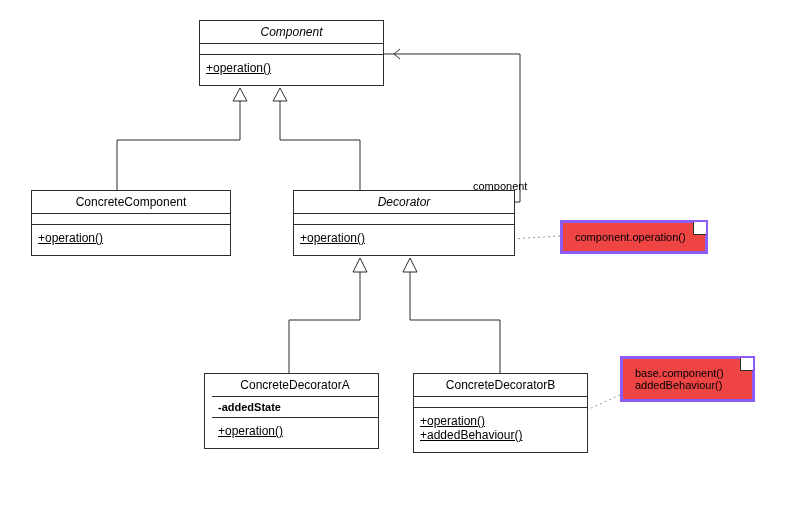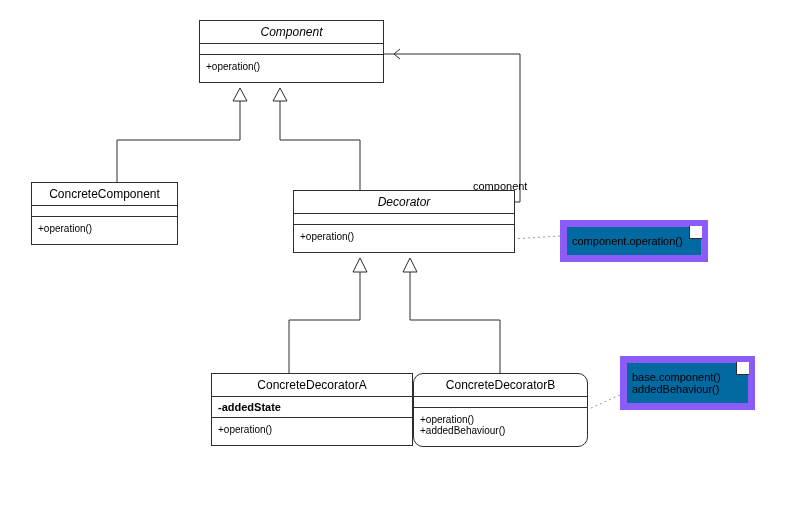--- a/index.html
+++ b/index.html
@@ -45,37 +45,38 @@
     font-size: 11px;
     font-weight: bold;
   }
   .class-box .attrs.empty {
     padding: 0;
     border-bottom: 1px solid #2d2d2d;
     height: 10px;
   }
   .class-box .ops {
     padding: 6px 6px 10px 6px;
-    font-size: 10px;
+    font-size: 12px;
+    text-decoration: underline;
   }
 
   
   .component   { left: 199px; top:  20px; width: 185px; }
-  .concrete-component { left:  31px; top: 182px; width: 147px; }
+  .concrete-component { left:  31px; top: 190px; width: 200px; }
   .decorator   { left: 293px; top: 190px; width: 222px; }
-  .concrete-decorator-a { left: 211px; top: 373px; width: 202px; }
-  .concrete-decorator-b { left: 413px; top: 373px; width: 175px; border-radius: 10px; }
+  .concrete-decorator-a { left: 204px; top: 373px; width: 175px; padding-left: 7px; }
+  .concrete-decorator-b { left: 413px; top: 373px; width: 175px; }
 
   
   .note {
     position: absolute;
-    border: 7px solid #8b5cf6;
-    background: #0369a1;
+    border: 3px solid #8b5cf6;
+    background: #ef4444;
     font-size: 11px;
-    padding: 8px 5px;
+    padding: 8px 12px;
     box-sizing: border-box;
   }
   .note .fold {
     position: absolute;
     top: -1px;
     right: -1px;
     width: 0;
     height: 0;
     border-left: 12px solid transparent;
     border-top: 12px solid #fff;

